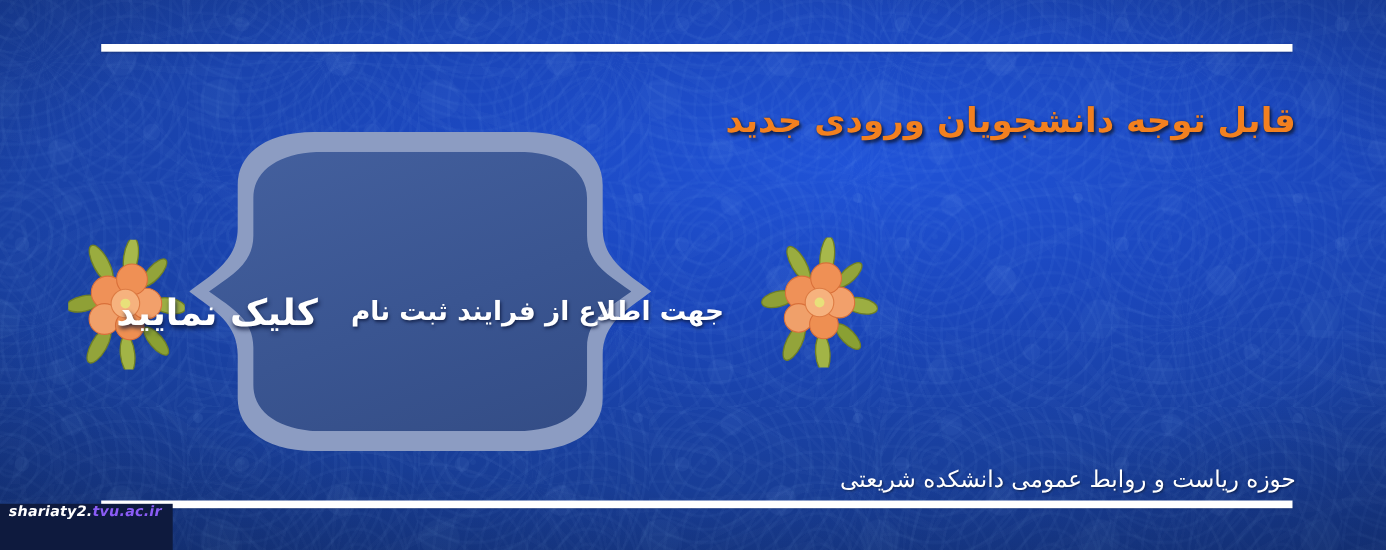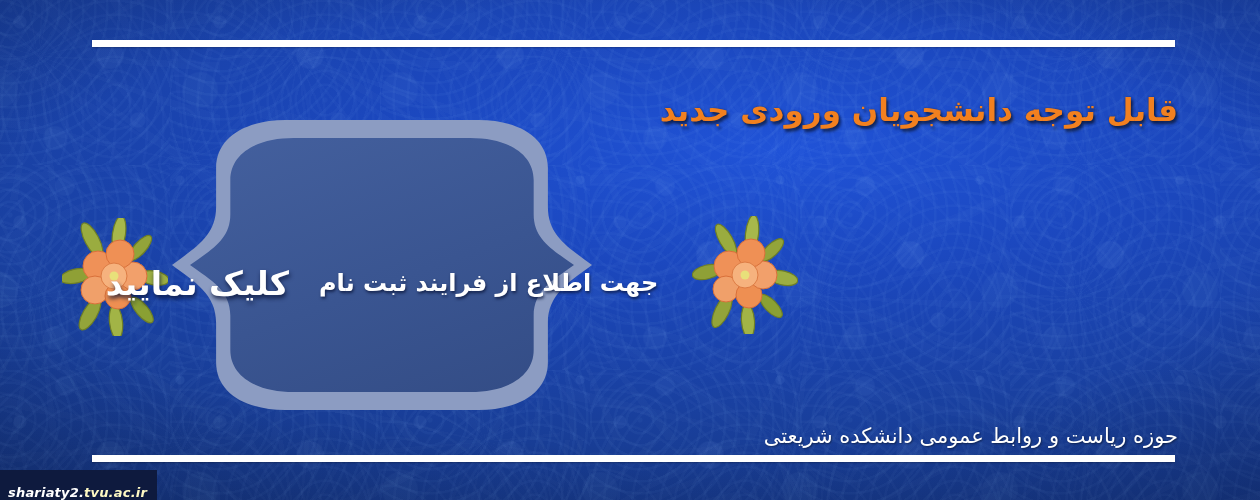--- a/index.html
+++ b/index.html
@@ -123,31 +123,31 @@
   .credit{
     position:absolute;top:424px;right:82px;
     font-size:21px;color:#ffffff;
     direction:rtl;white-space:nowrap;
     text-shadow:1px 1px 2px rgba(0,0,0,.45);
   }
 
   
   .url-badge{
     position:absolute;left:0;bottom:0;
-    height:30px;min-width:140px;
+    height:42px;min-width:140px;
     background:#0e1a3e;
-    display:flex;align-items:flex-end;
+    display:flex;align-items:flex-start;
     padding:0 10px 0 8px;
     font-family:"DejaVu Sans","Liberation Sans",sans-serif;
     font-style:italic;font-weight:bold;font-size:13px;
     letter-spacing:.2px;
     direction:ltr;
   }
   .url-white{color:#ffffff;}
-  .url-orange{color:#fef9c3;}
+  .url-orange{color:#8b5cf6;}
 </style>
 </head>
 <body>
 
 <div class="banner">
 
   <div class="bg-base"></div>
   <div class="bg-pattern"></div>
   <div class="bg-pattern2"></div>
   <div class="bg-pattern3"></div>

